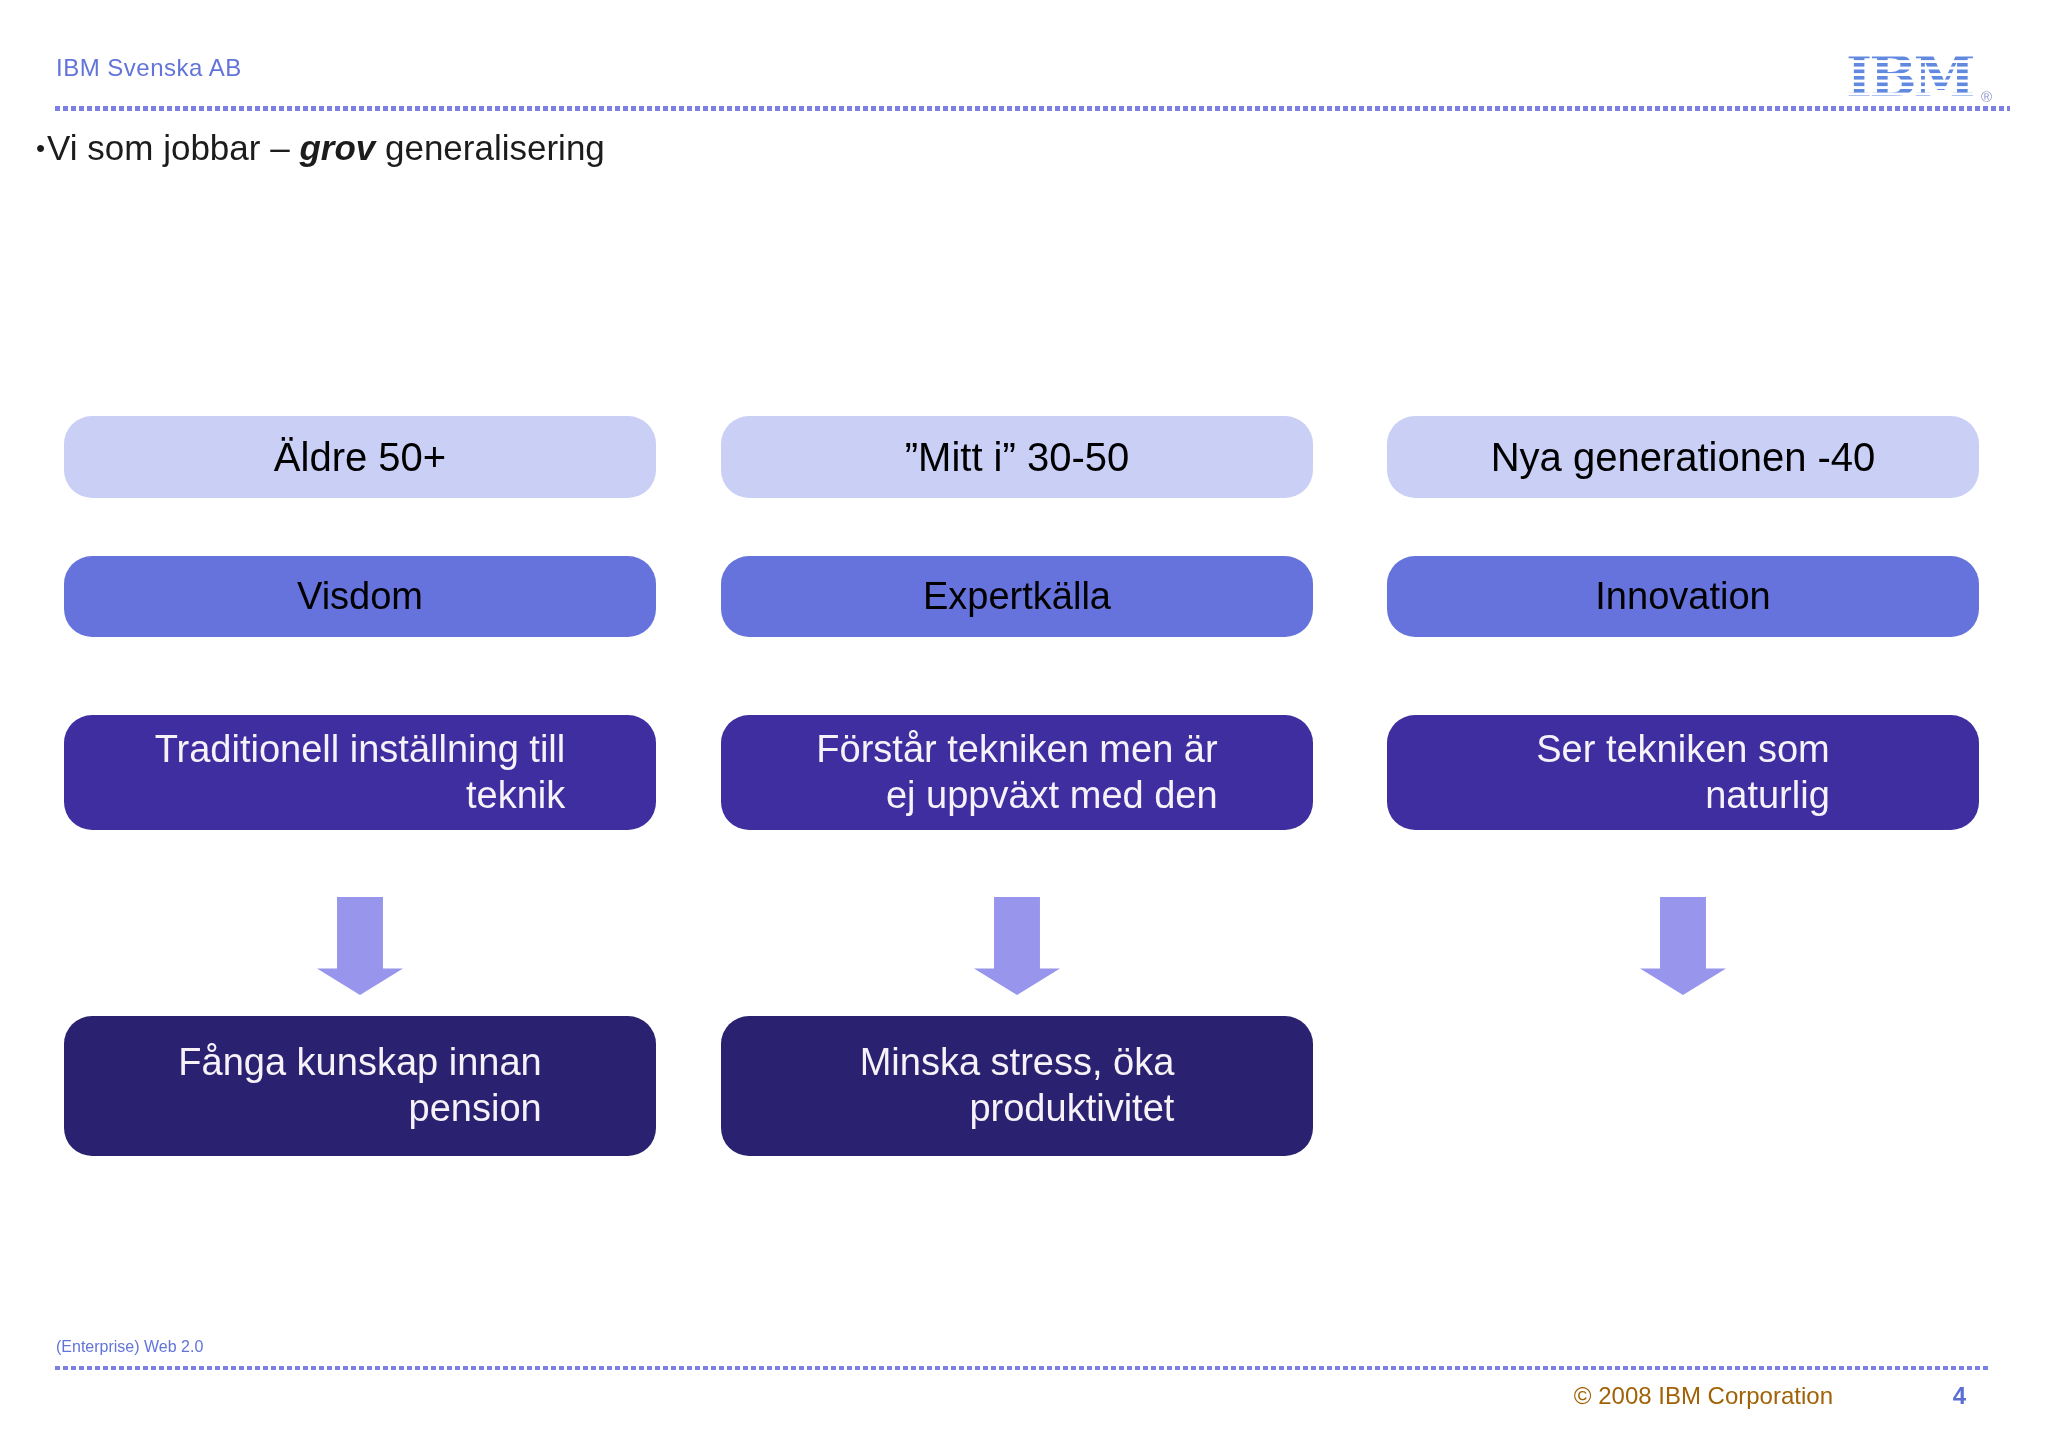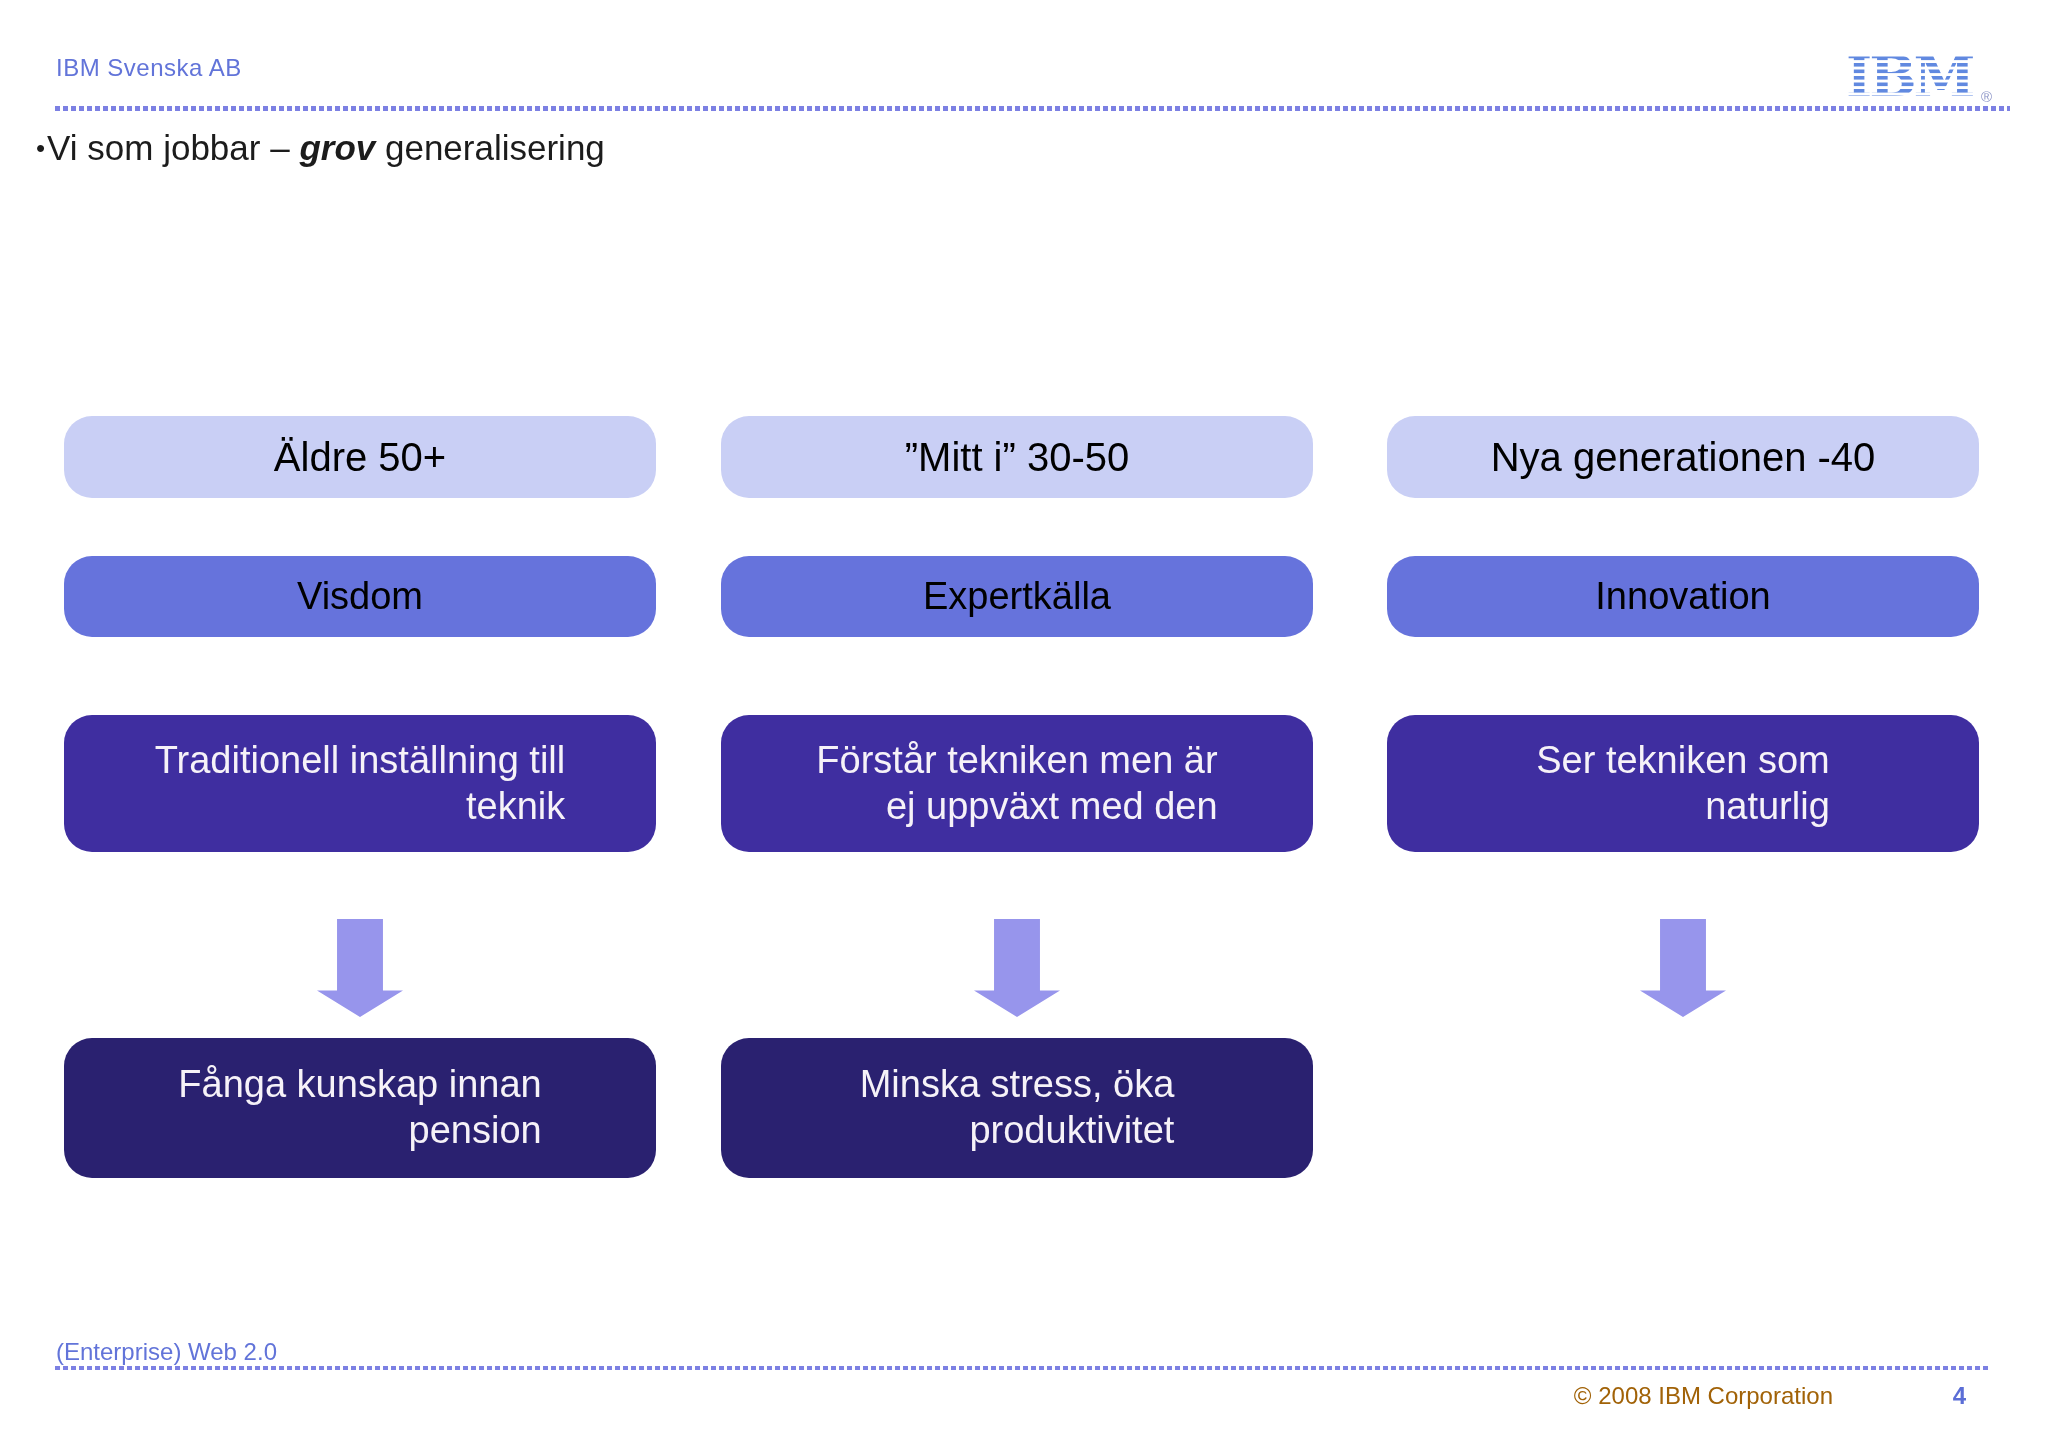--- a/index.html
+++ b/index.html
@@ -77,21 +77,21 @@
     font-size: 40px;
   }
   .trait-box {
     height: 81px;
     margin-top: 58px;
     background: #6673dc;
     color: #000000;
     font-size: 38px;
   }
   .description-box {
-    height: 137px;
+    height: 115px;
     margin-top: 78px;
     background: #3f2ea0;
     color: #f6f2f8;
     font-size: 38px;
   }
   .action-box {
     height: 140px;
     margin-top: 21px;
     background: #2a2170;
     color: #f6f2f8;
@@ -103,21 +103,21 @@
     height: 98px;
     margin: 67px auto 0 auto;
     background: #9795ec;
     clip-path: polygon(23.3% 0, 76.7% 0, 76.7% 73%, 100% 73%, 50% 100%, 0 73%, 23.3% 73%);
   }
 
   
   .footer-left {
     position: absolute;
     left: 56px; top: 1338px;
-    font-size: 24px;
+    font-size: 16px;
     color: #6274d9;
     text-align: right;
   }
   .footer-copyright {
     position: absolute;
     right: 215px; top: 1382px;
     font-size: 24px;
     color: #a16207;
   }
   .footer-page {

